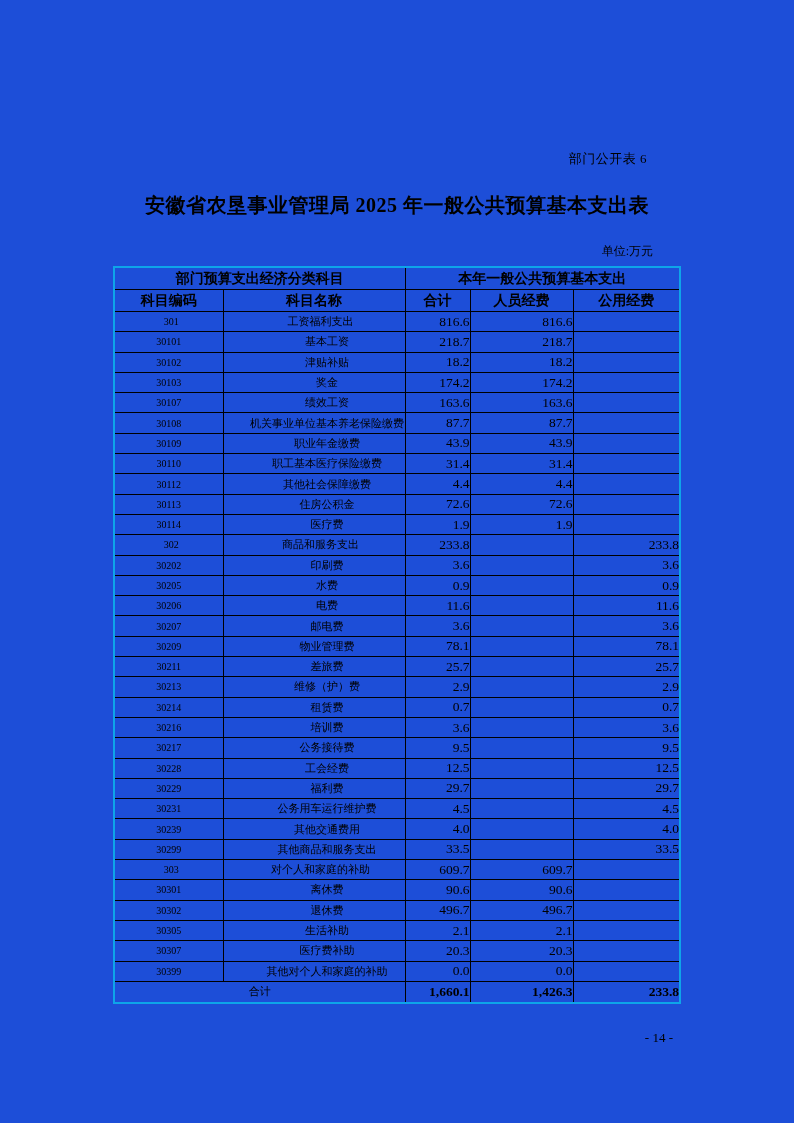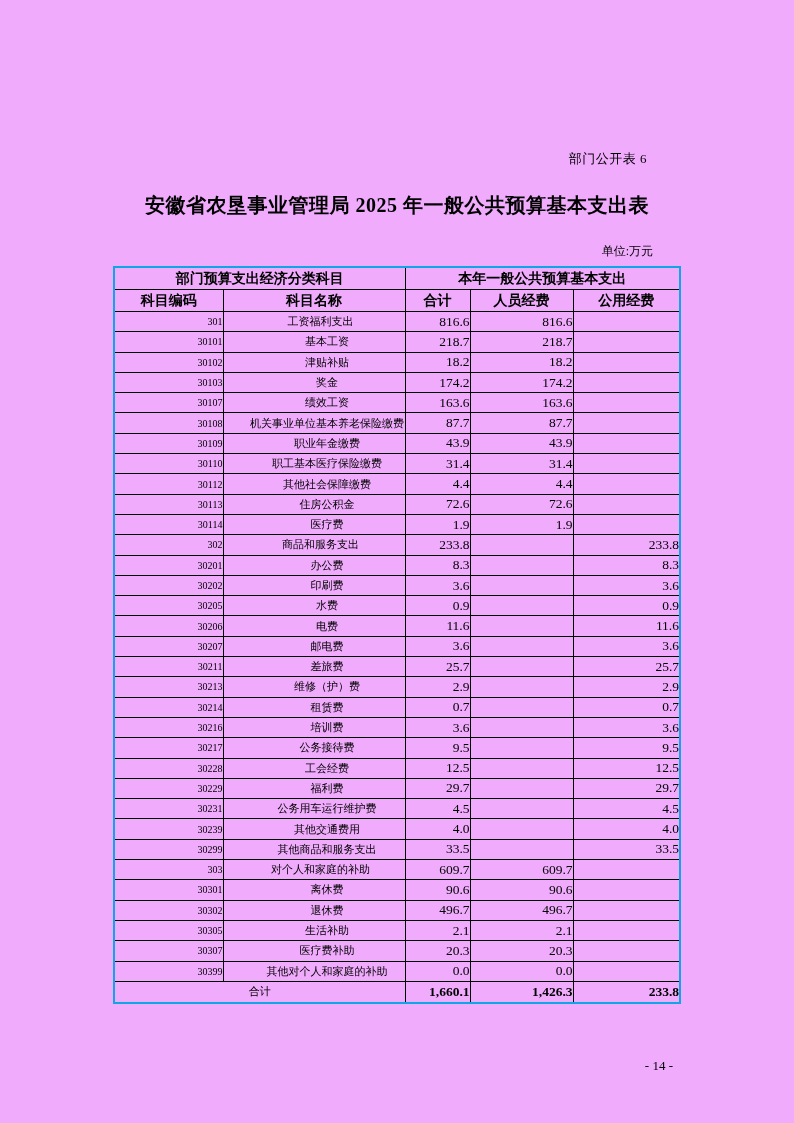--- a/index.html
+++ b/index.html
@@ -1,21 +1,21 @@
 <!DOCTYPE html>
 <html><head>
 <meta charset="utf-8">
 <style>
   html, body { margin: 0; padding: 0; background: #888; }
   .page {
     position: relative;
     width: 794px;
     height: 1123px;
     margin: 0 auto;
-    background: #f0abfc;
+    background: #1d4ed8;
     font-family: "Liberation Serif", "DejaVu Serif", serif;
     color: #000000;
     overflow: hidden;
   }
   .header-note {
     position: absolute;
     top: 150px;
     right: 147px;
     font-size: 13px;
     letter-spacing: 0.5px;
@@ -52,35 +52,34 @@
     white-space: nowrap;
   }
   thead th {
     font-size: 14px;
     font-weight: bold;
     text-align: center;
     height: 21px;
     vertical-align: middle;
   }
   tbody td, tfoot td { height: 19.3px; vertical-align: middle; }
-  td.code { font-size: 10px; text-align: right; margin-left: 36px; }
+  td.code { font-size: 10px; text-align: center; margin-left: 36px; }
   td.name { font-size: 11px; text-align: center; }
   td.num  { font-size: 13.5px; text-align: right; padding-right: 6px; }
   tr.lvl1 td.code { padding-left: 5px; }
   tr.lvl2 td.code { }
   tr.lvl1 td.name { padding-left: 13px; }
   tr.lvl2 td.name { padding-left: 26px; }
   tfoot td.footer-label { font-size: 11px; text-align: center; }
   tfoot td.num { font-weight: bold; height: 20px; }
   .page-number {
     position: absolute;
     top: 1030px;
     right: 121px;
     font-size: 13px;
-    margin-top: 28px;
   }
 </style>
 </head>
 <body>
 
 <div class="page">
 
   <div class="header-note">部门公开表 6</div>
 
   <div class="doc-title">安徽省农垦事业管理局 2025 年一般公共预算基本支出表</div>
@@ -187,27 +186,20 @@
     <td class="num"></td>
   </tr>
         <tr class="lvl1">
     <td class="code">302</td>
     <td class="name">商品和服务支出</td>
     <td class="num">233.8</td>
     <td class="num"></td>
     <td class="num">233.8</td>
   </tr>
         <tr class="lvl2">
-    <td class="code">30201</td>
-    <td class="name">办公费</td>
-    <td class="num">8.3</td>
-    <td class="num"></td>
-    <td class="num">8.3</td>
-  </tr>
-        <tr class="lvl2">
     <td class="code">30202</td>
     <td class="name">印刷费</td>
     <td class="num">3.6</td>
     <td class="num"></td>
     <td class="num">3.6</td>
   </tr>
         <tr class="lvl2">
     <td class="code">30205</td>
     <td class="name">水费</td>
     <td class="num">0.9</td>
@@ -220,20 +212,27 @@
     <td class="num">11.6</td>
     <td class="num"></td>
     <td class="num">11.6</td>
   </tr>
         <tr class="lvl2">
     <td class="code">30207</td>
     <td class="name">邮电费</td>
     <td class="num">3.6</td>
     <td class="num"></td>
     <td class="num">3.6</td>
+  </tr>
+        <tr class="lvl2">
+    <td class="code">30209</td>
+    <td class="name">物业管理费</td>
+    <td class="num">78.1</td>
+    <td class="num"></td>
+    <td class="num">78.1</td>
   </tr>
         <tr class="lvl2">
     <td class="code">30211</td>
     <td class="name">差旅费</td>
     <td class="num">25.7</td>
     <td class="num"></td>
     <td class="num">25.7</td>
   </tr>
         <tr class="lvl2">
     <td class="code">30213</td>

